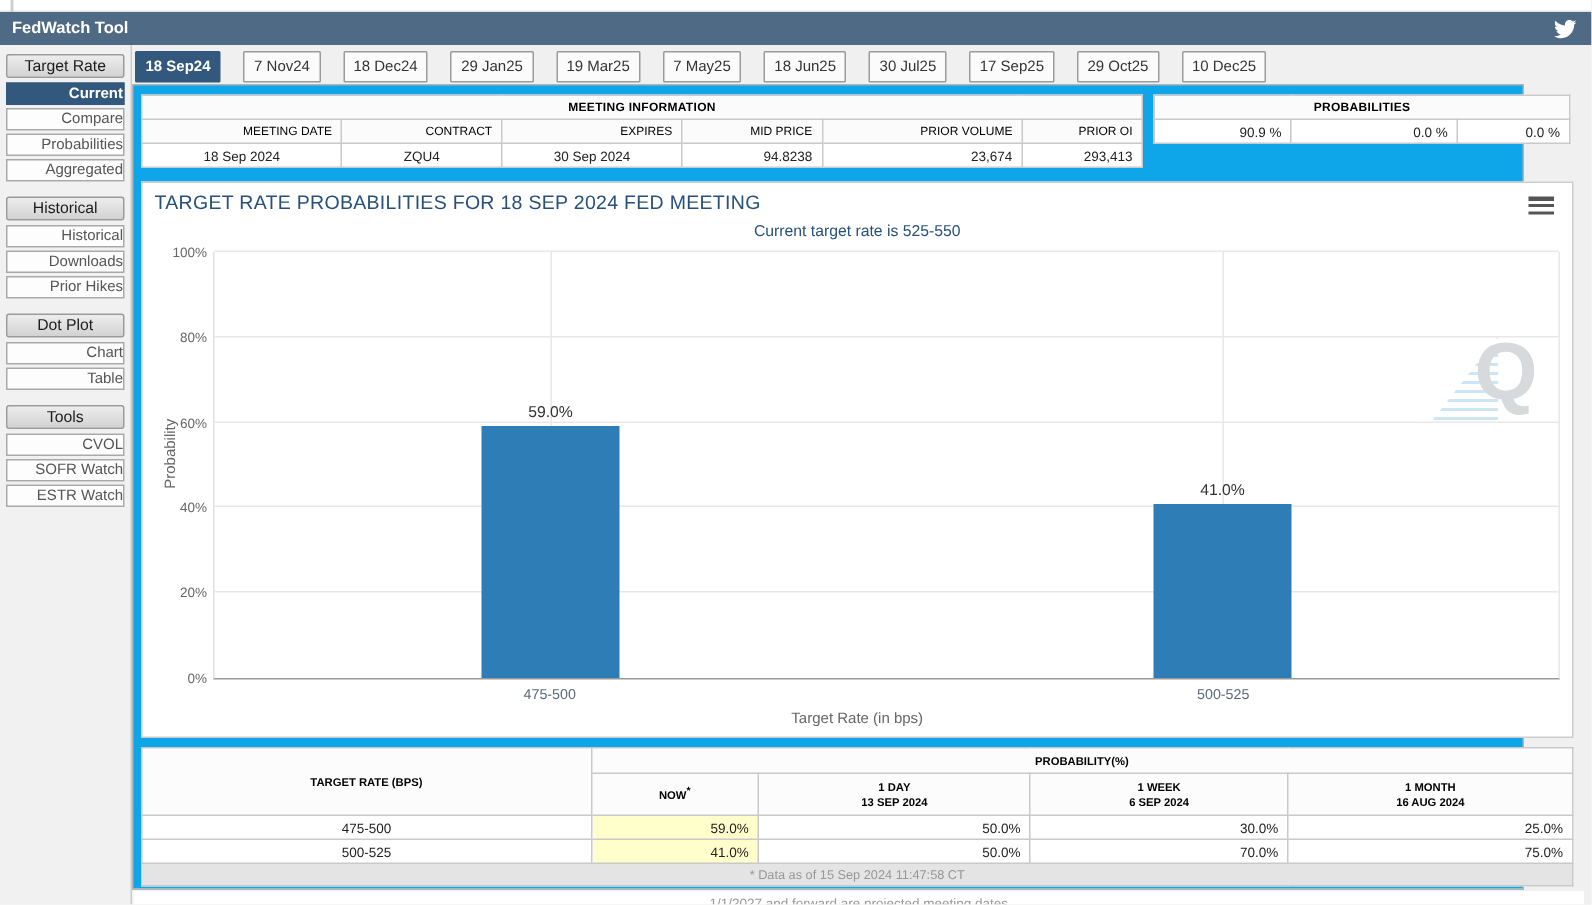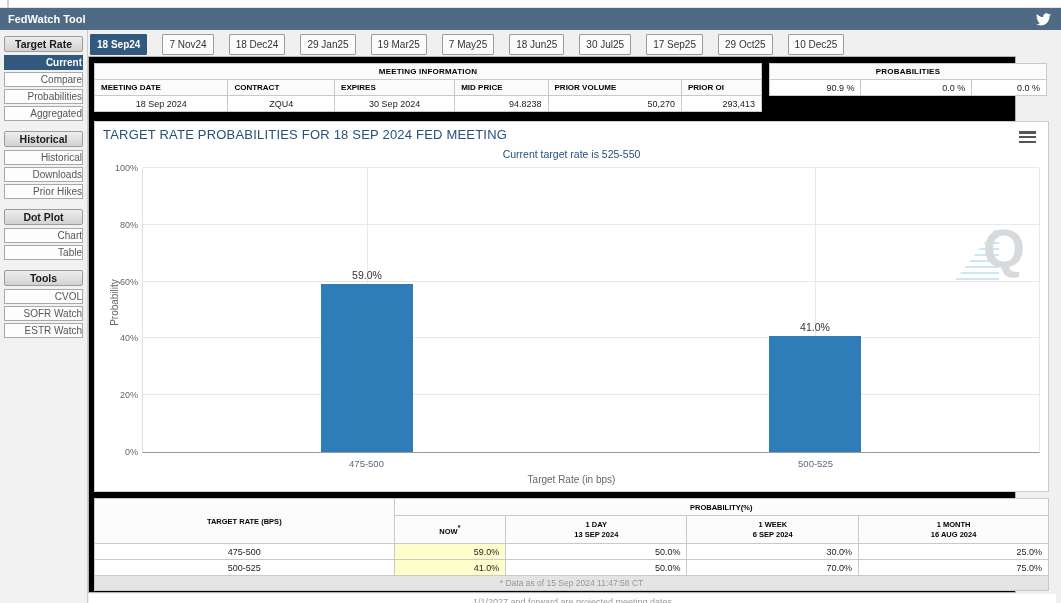--- a/index.html
+++ b/index.html
@@ -10,39 +10,39 @@
   
   .top-strip { position:absolute; left:0; top:0; width:1061px; height:8px; background:#ffffff; border-bottom:1px solid #e3e3e3; }
   .top-strip .nub { position:absolute; left:7px; top:0; width:2px; height:8px; background:#cfcfcf; }
   .title-bar { position:absolute; left:0; top:8px; width:1061px; height:22px; background:#4e6a85; display:flex; align-items:center; justify-content:space-between; padding:0 10px 0 8px; }
   .title-bar .app-title { color:#ffffff; font-size:11px; font-weight:bold; }
   .title-bar svg { display:block; }
 
   
   .sidebar { position:absolute; left:0; top:30px; width:88px; height:573px; background:#f1f1f1; border-right:1px solid #cccccc; padding-top:6px; }
   .side-section { margin-bottom:10px; }
-  .side-header { margin:0 4px 3px 4px; height:16px; line-height:15px; text-align:center; font-size:10.5px; font-weight:bold; color:#1c1c1c; background:linear-gradient(#ededed,#d2d2d2); border:1px solid #9b9b9b; border-radius:2px; cursor:pointer; }
+  .side-header { margin:0 4px 3px 4px; height:16px; line-height:15px; text-align:center; font-size:10.5px; font-weight:normal; color:#1c1c1c; background:linear-gradient(#ededed,#d2d2d2); border:1px solid #9b9b9b; border-radius:2px; cursor:pointer; }
   .side-item { margin:0 4px 2px 4px; height:15px; line-height:14px; font-size:10px; color:#555555; background:#fdfdfd; border:1px solid #a9a9a9; padding-left:3px; cursor:pointer; white-space:nowrap; overflow:hidden;text-align:right; }
   .side-item.selected { background:#33587d; color:#ffffff; font-weight:bold; border-color:#33587d; }
 
   
   .tabs { position:absolute; left:90px; top:34px; height:22px; display:flex; gap:15px; }
   .tab { height:21px; line-height:19px; padding:0 6px; font-size:10px; color:#333333; background:#fbfbfb; border:1px solid #9b9b9b; border-radius:1px; cursor:pointer; white-space:nowrap; }
   .tab.selected { background:#33587d; color:#ffffff; font-weight:bold; border-color:#33587d; }
 
   
-  .main { position:absolute; left:88px; top:56px; width:928px; height:537px; background:#000000; border:1px solid #b3b3b3; }
+  .main { position:absolute; left:88px; top:56px; width:928px; height:537px; background:#0ea5e9; border:1px solid #b3b3b3; }
   .below-main { position:absolute; left:89px; top:594px; width:967px; height:9px; background:#ffffff; overflow:hidden; }
   .bottom-note { text-align:center; font-size:9px; color:#999999; padding-top:3px; }
 
   
   table.info { border-collapse:collapse; font-size:9px; color:#222222; background:#ffffff; border:1px solid #9e9e9e; table-layout:fixed; }
   table.info td, table.info th { border:1px solid #c9c9c9; height:16px; padding:0 6px; overflow:hidden; white-space:nowrap; }
   table.info .tbl-title { text-align:center; font-size:8px; font-weight:bold; color:#000; background:#fbfbfb; letter-spacing:.2px; }
-  table.info th { text-align:left; font-size:8px; font-weight:bold; color:#000; background:#fbfbfb; }
+  table.info th { text-align:right; font-size:8px; font-weight:normal; color:#000; background:#fbfbfb; }
   table.info td.c { text-align:center; }
   table.info td.r { text-align:right; }
   .meeting-table { position:absolute; left:5px; top:6px; width:668px; }
   .prob-table { position:absolute; left:680px; top:6px; width:278px; }
 
   
   .chart-panel { position:absolute; left:5px; top:64px; width:955px; height:371px; border:1px solid #cccccc; background:#ffffff; }
   .chart-title { position:absolute; left:8px; top:5px; font-size:13px; color:#27517a; letter-spacing:.2px; }
   .chart-subtitle { position:absolute; left:0; top:26px; width:100%; text-align:center; font-size:10.5px; color:#27517a; }
   .menu-icon { position:absolute; right:12px; top:9px; width:17px; height:12px; cursor:pointer; display:flex; flex-direction:column; justify-content:space-between; }
@@ -151,21 +151,21 @@
             <th>EXPIRES</th>
             <th>MID PRICE</th>
             <th>PRIOR VOLUME</th>
             <th>PRIOR OI</th>
           </tr>
         <tr>
             <td class="c">18 Sep 2024</td>
             <td class="c">ZQU4</td>
             <td class="c">30 Sep 2024</td>
             <td class="r">94.8238</td>
-            <td class="r">50,270</td>
+            <td class="r">23,674</td>
             <td class="r">293,413</td>
           </tr>
       </tbody>
     </table>
 
     <table class="info prob-table">
       <colgroup>
           <col style="width: 33%;">
           <col style="width: 40%;">
           <col style="width: 27%;">

